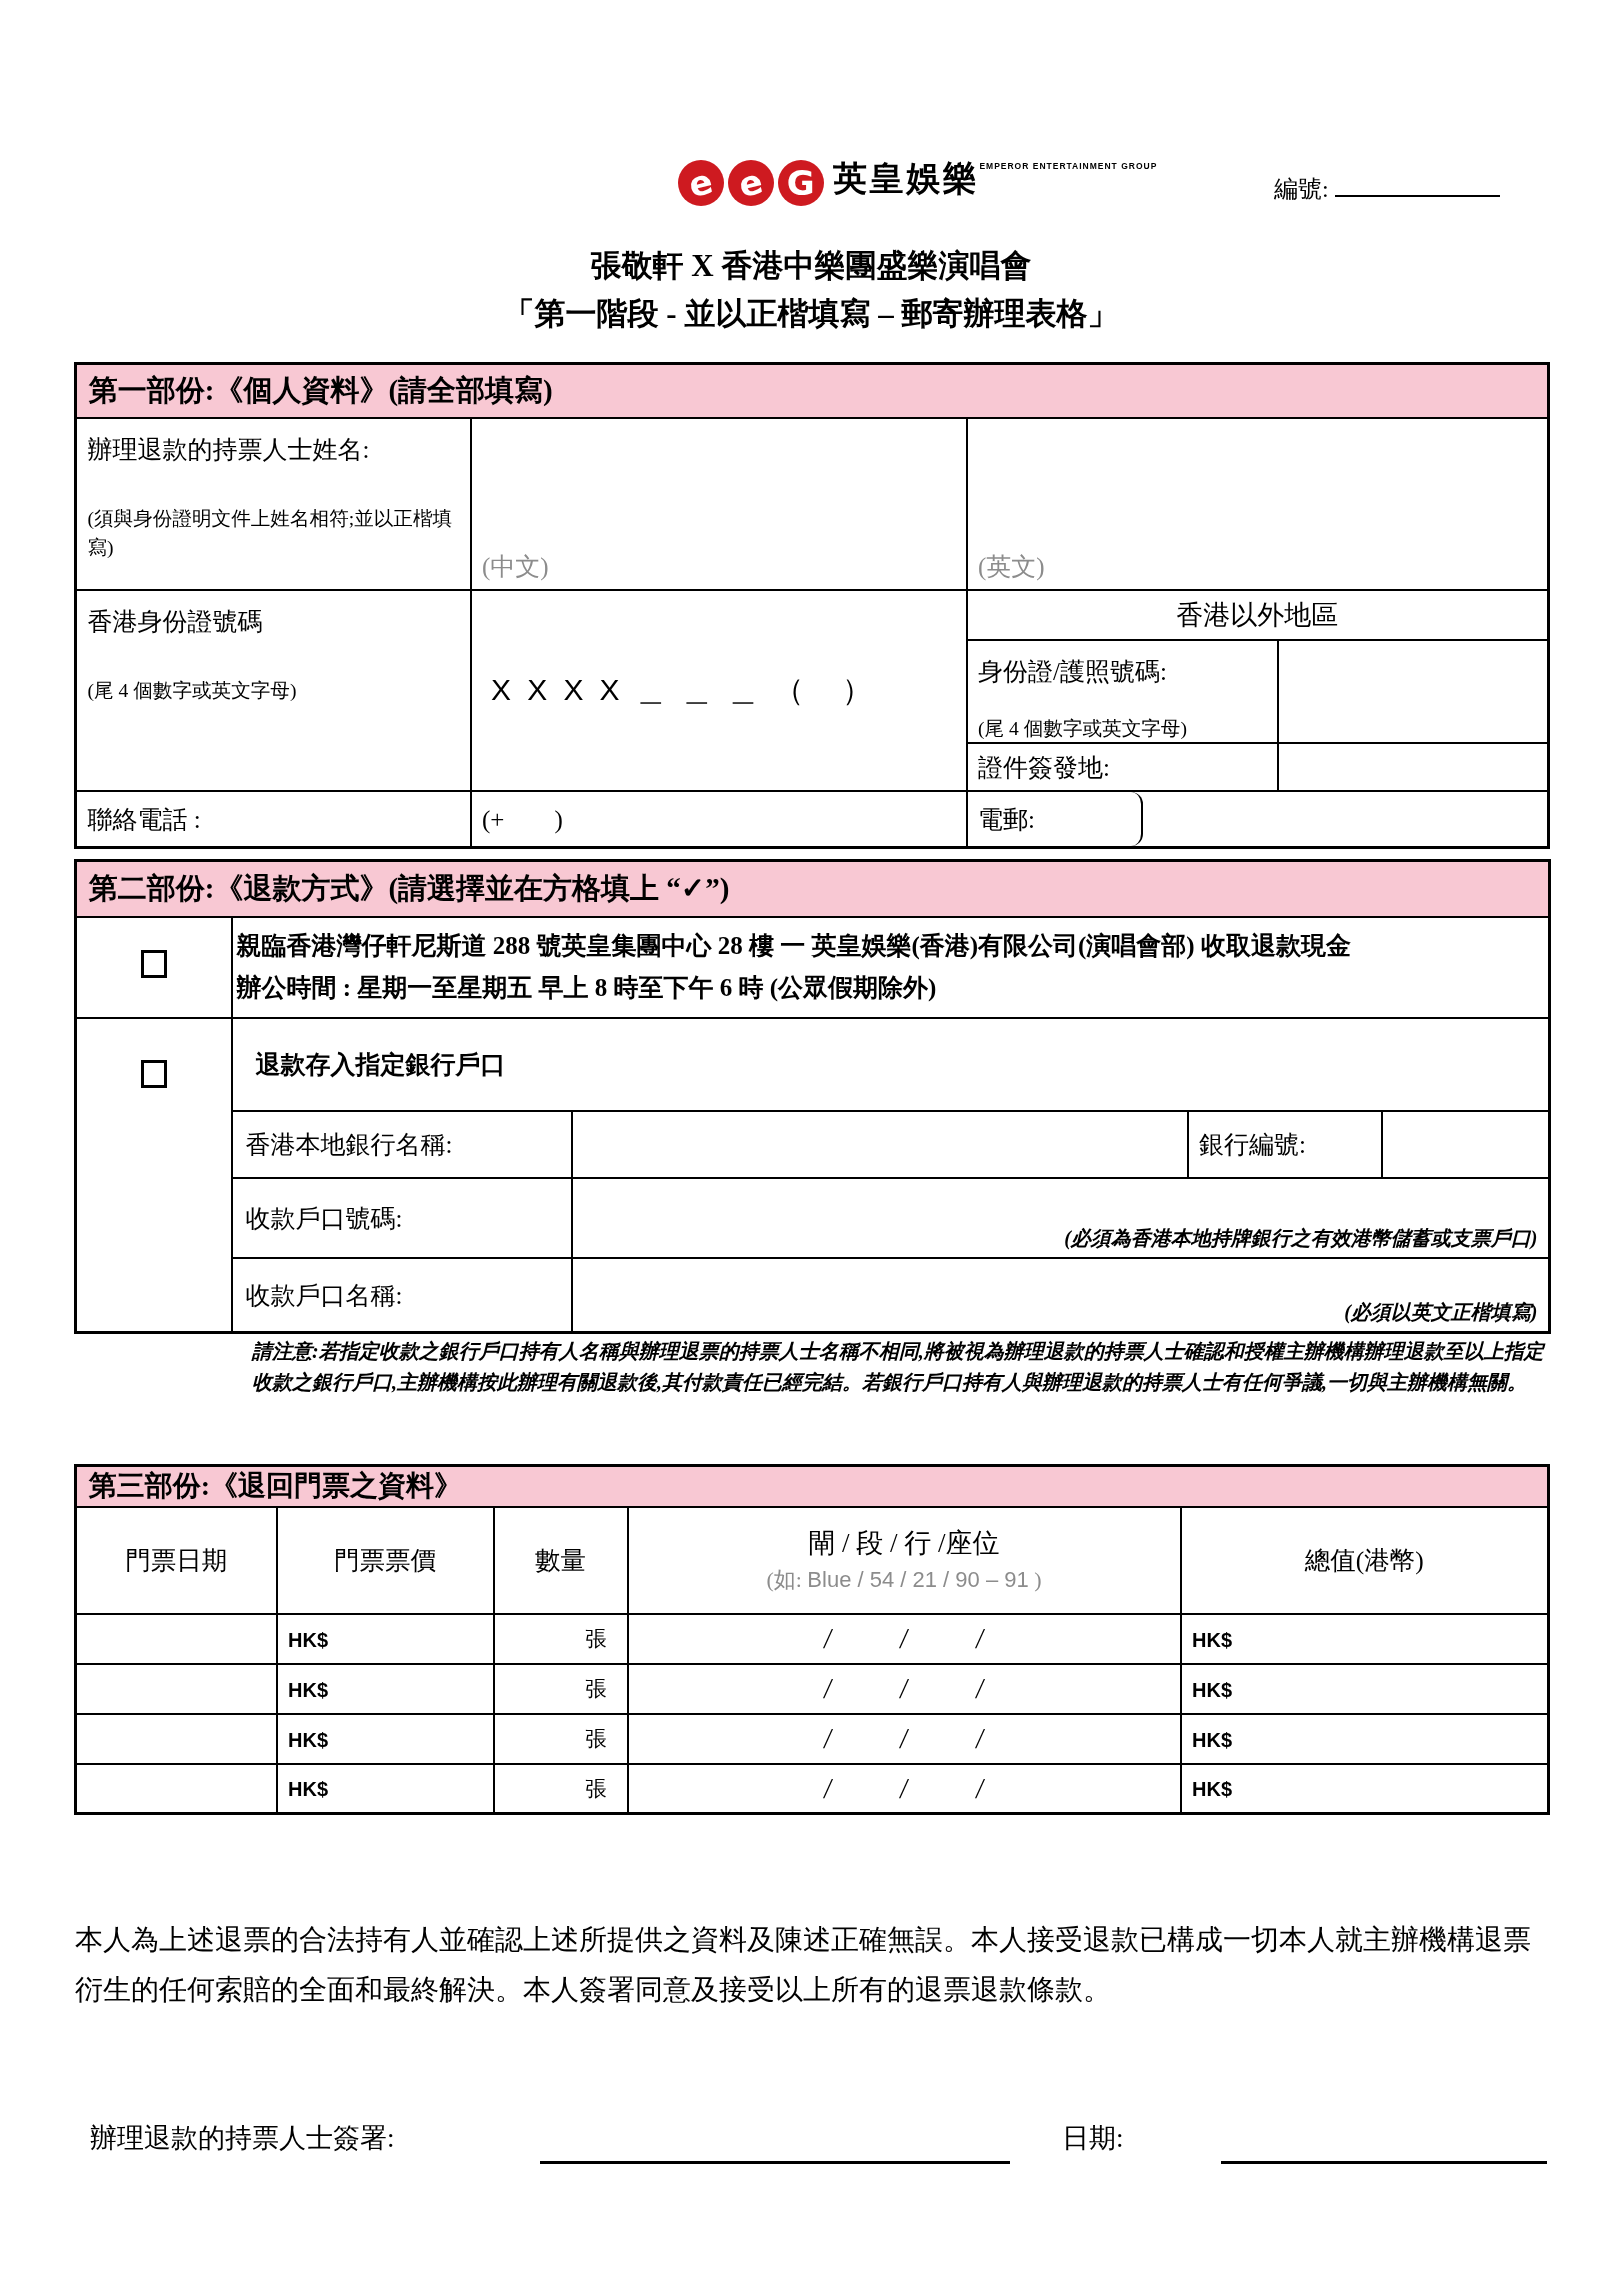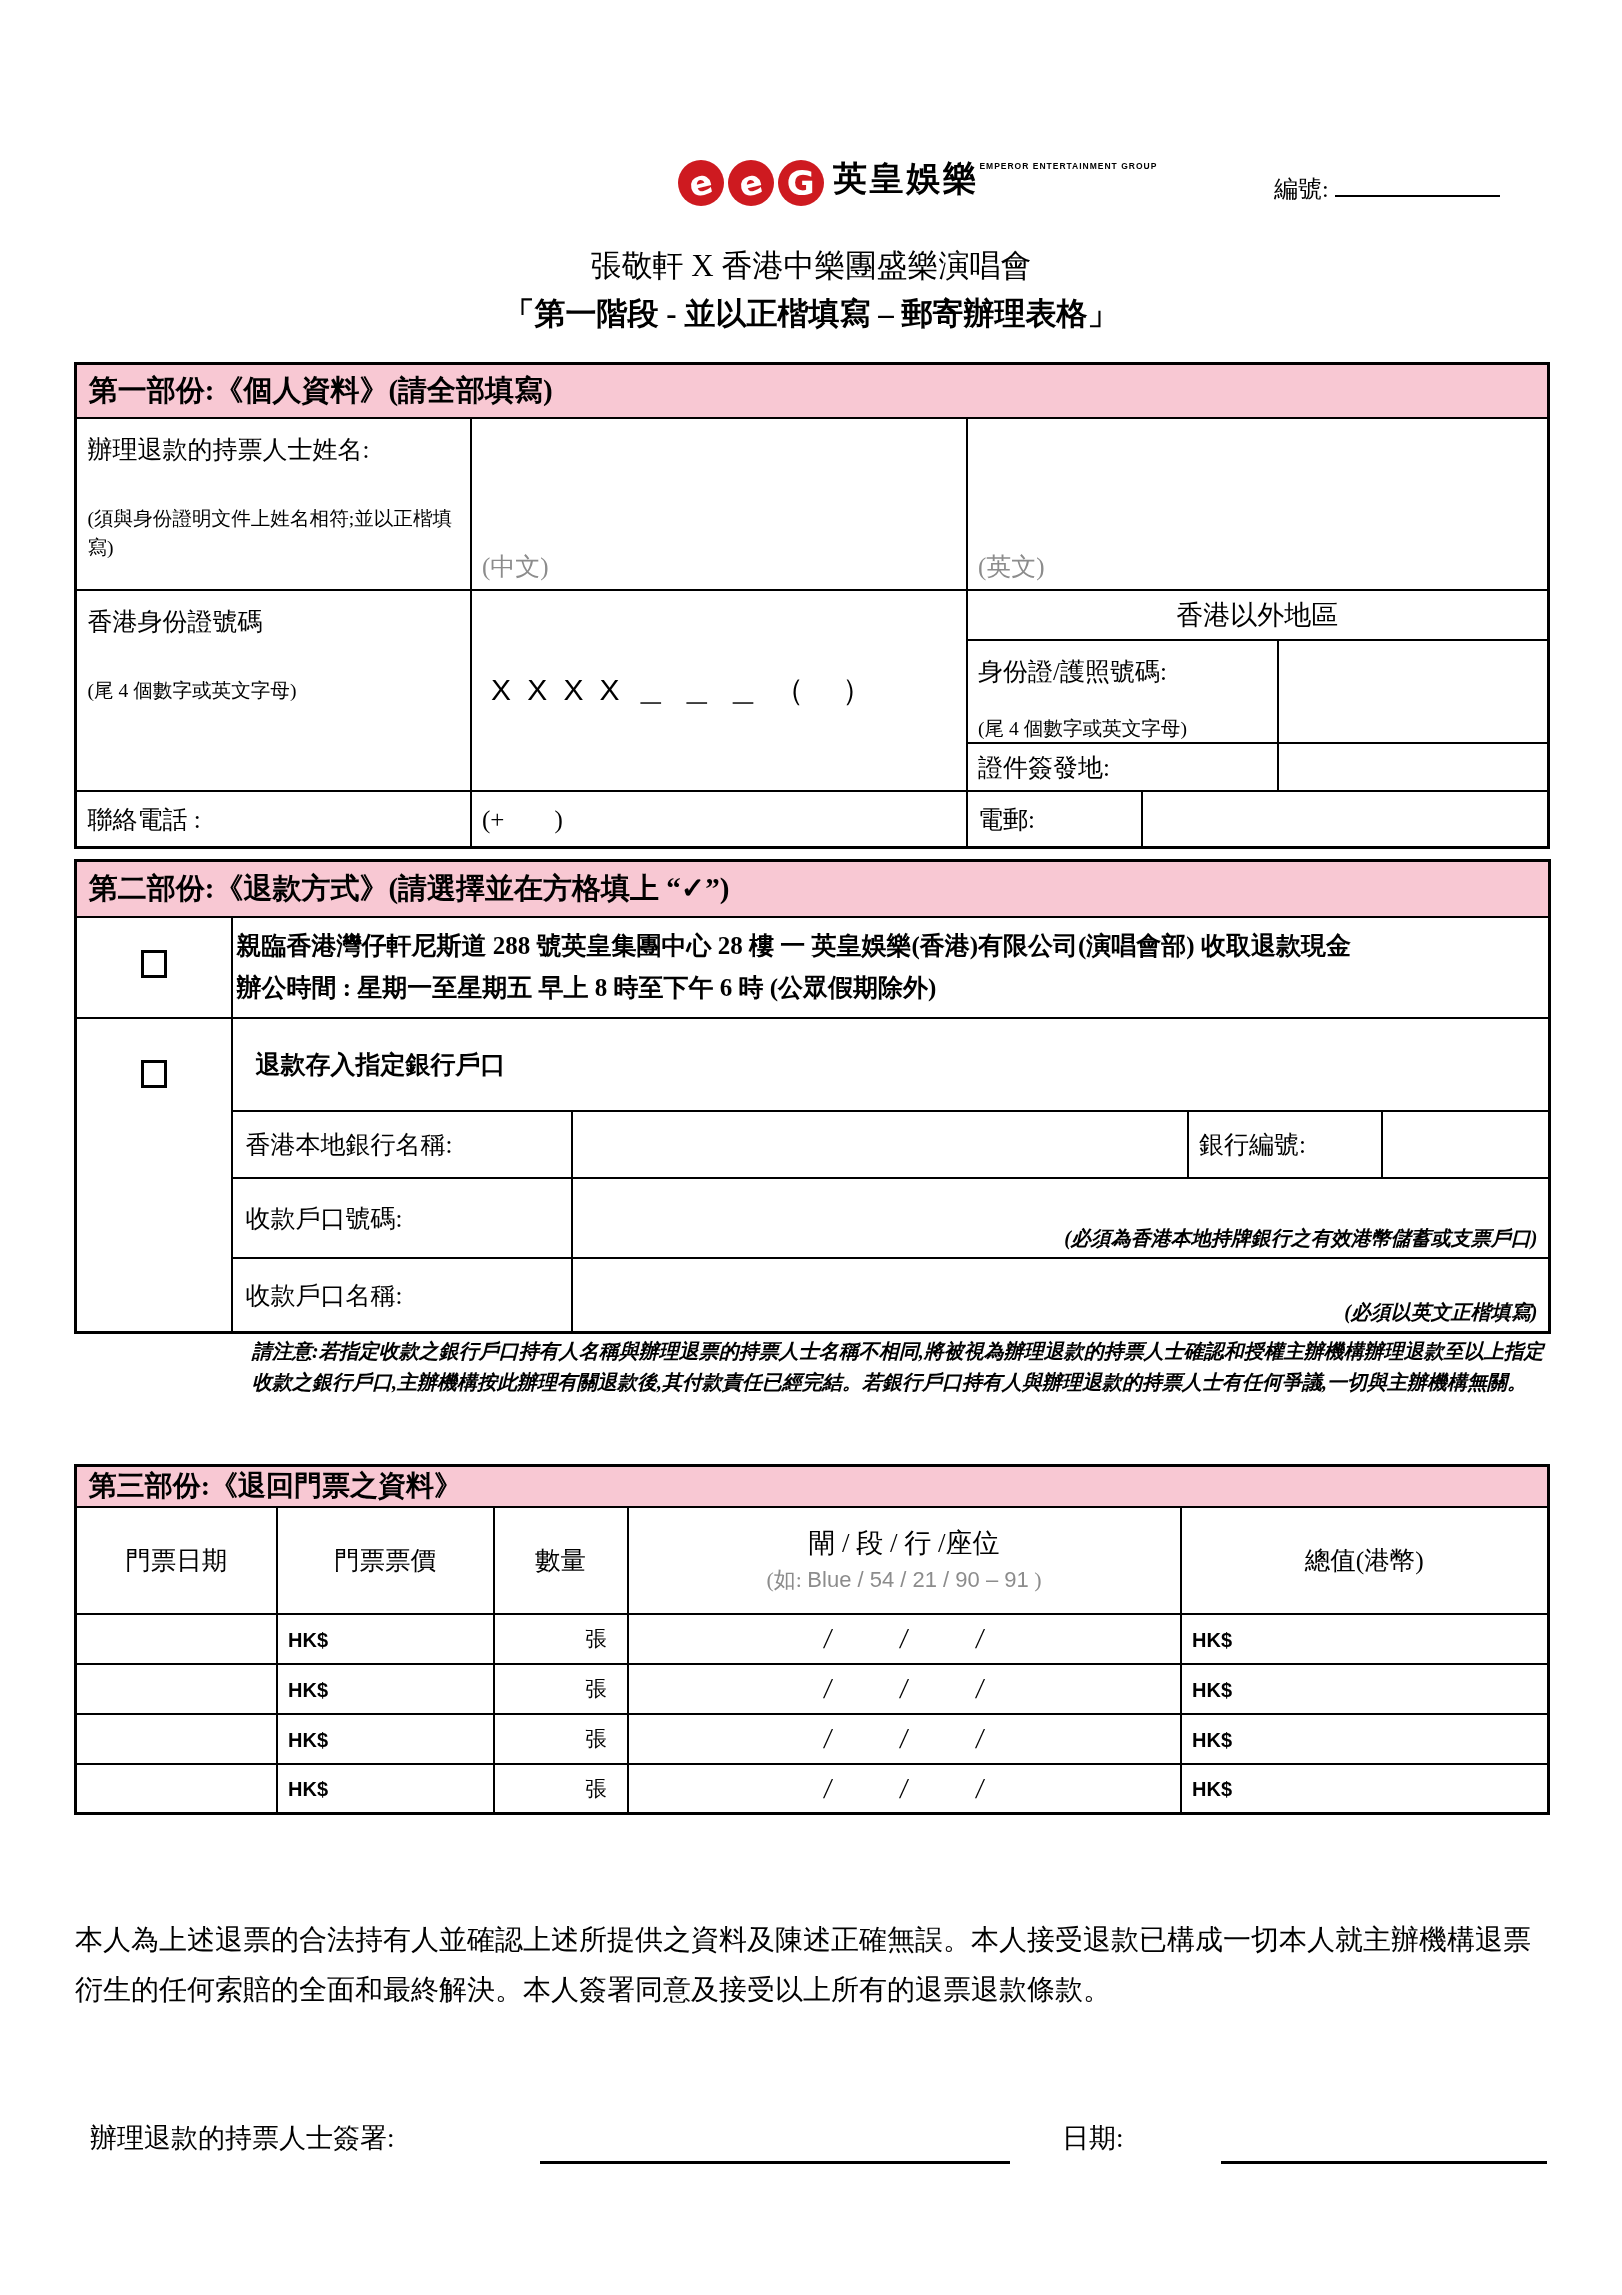--- a/index.html
+++ b/index.html
@@ -12,42 +12,42 @@
   .logo-circles{display:flex;align-items:center;gap:3.9px;}
   .circ{width:46px;height:46px;border-radius:50%;background:#CE1A20;color:#fff;
         display:flex;align-items:center;justify-content:center;
         font-family:"DejaVu Sans","Liberation Sans",sans-serif;font-weight:bold;font-size:34px;}
   .circ .rot{display:inline-block;transform:rotate(-14deg);}
   .logo-text{margin-left:9.2px;display:flex;flex-direction:row;}
   .logo-zh{font-family:"Liberation Sans",sans-serif;font-weight:bold;font-size:34px;line-height:37px;letter-spacing:2.6px;}
   .logo-en{font-family:"Liberation Sans",sans-serif;font-weight:bold;font-size:8.5px;letter-spacing:1px;margin-top:1.3px;white-space:nowrap;}
   .refno{position:absolute;top:171px;left:1274px;font-size:24px;white-space:nowrap;}
   .refline{display:inline-block;width:165px;height:23.6px;border-bottom:2.6px solid #000;}
-  .title{position:absolute;top:245px;left:0;width:100%;text-align:center;font-size:31px;font-weight:normal;}
+  .title{position:absolute;top:245px;left:0;width:100%;text-align:center;font-size:31px;font-weight:bold;}
   .subtitle{position:absolute;top:293px;left:0;width:100%;text-align:center;font-size:31px;font-weight:bold;}
 
   
   table.form{position:absolute;left:74px;width:1473px;border-collapse:collapse;table-layout:fixed;}
   table.form,table.form th,table.form td{border:2.6px solid #000;}
   table.form{border-width:3.9px;}
   th.bar{background:#F8C8D3;text-align:left;font-size:29px;font-weight:bold;padding:0 0 0 11.8px;}
   td{padding:0 10.5px;vertical-align:middle;overflow:hidden;}
   .t1{top:362px;}
   .t2{top:859px;}
   .t3{top:1464px;}
   .vtop{vertical-align:top;padding-top:14.4px;}
   .vbot{vertical-align:bottom;padding-bottom:6px;}
   .small{font-size:19.6px;}
   .gray{color:#8C8C8C;}
   .center{text-align:center;}
   .note-gap{margin-top:38px;line-height:29px;}
   .idmask{font-family:"Liberation Sans",sans-serif;font-size:30px;letter-spacing:3.9px;padding-left:19.6px;white-space:nowrap;}
   .nopad{padding:0;}
   .split{display:flex;height:100%;align-items:stretch;}
-  .split .lab{width:175px;border-right:2.6px solid #000;display:flex;align-items:center;padding-left:10.5px;box-sizing:border-box;}
+  .split .lab{width:175px;border-right:2.6px solid #000;display:flex;align-items:center;padding-left:10.5px;box-sizing:border-box;border-radius:12px;}
   .split .val{flex:1;}
   .cbcell{text-align:center;}
   .box{display:inline-block;width:19.6px;height:22px;border:3.3px solid #000;}
   .opt-text{font-weight:bold;line-height:42px;padding:7.9px 3.9px;}
   .bold{font-weight:bold;}
   .note-cell{vertical-align:bottom;text-align:right;padding:5.2px 10.5px;}
   .note-it{font-style:italic;font-weight:600;font-size:20px;}
   .notice{position:absolute;top:1336px;left:252px;width:1294px;font-style:italic;font-weight:600;
           font-size:20px;line-height:31px;text-align:left;}
   .hk{font-family:"Liberation Sans",sans-serif;font-weight:bold;font-size:20px;}

